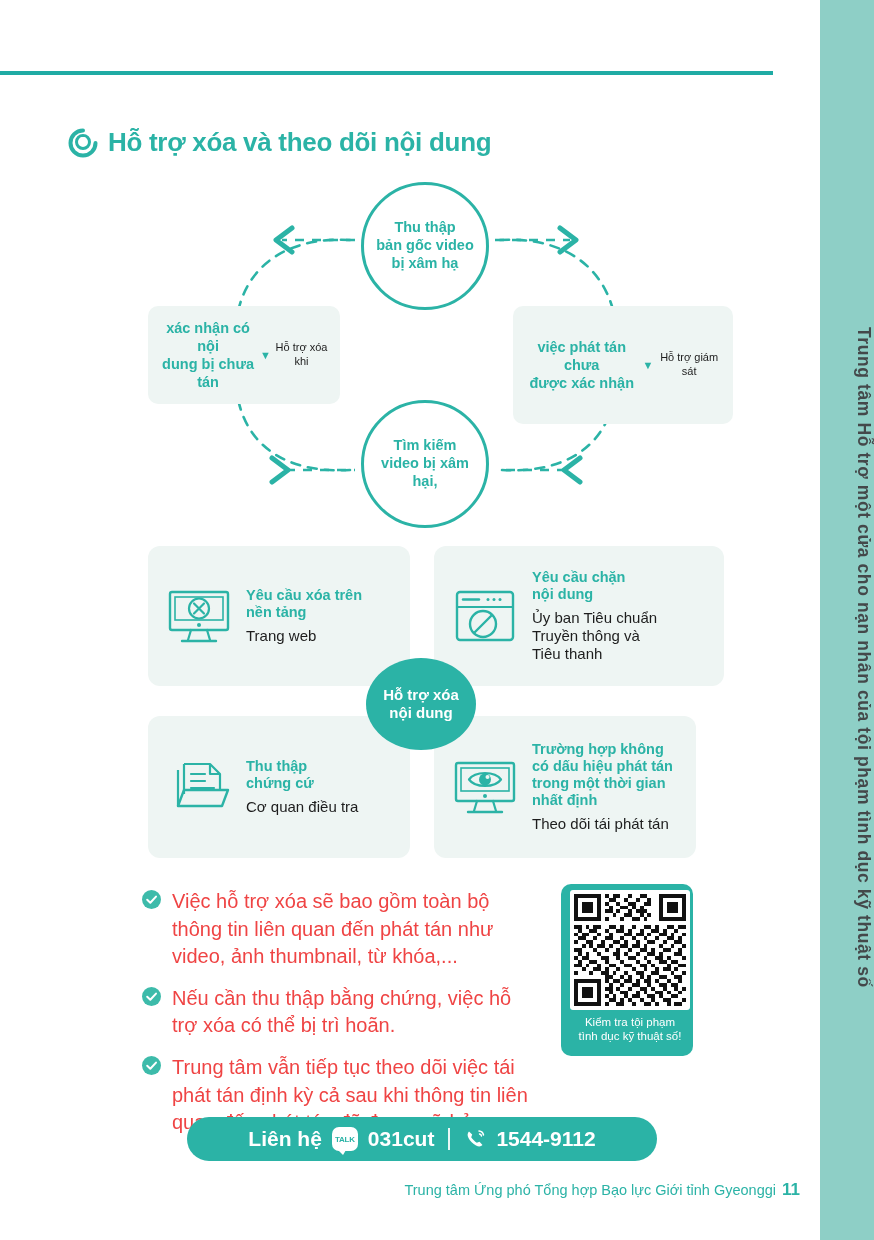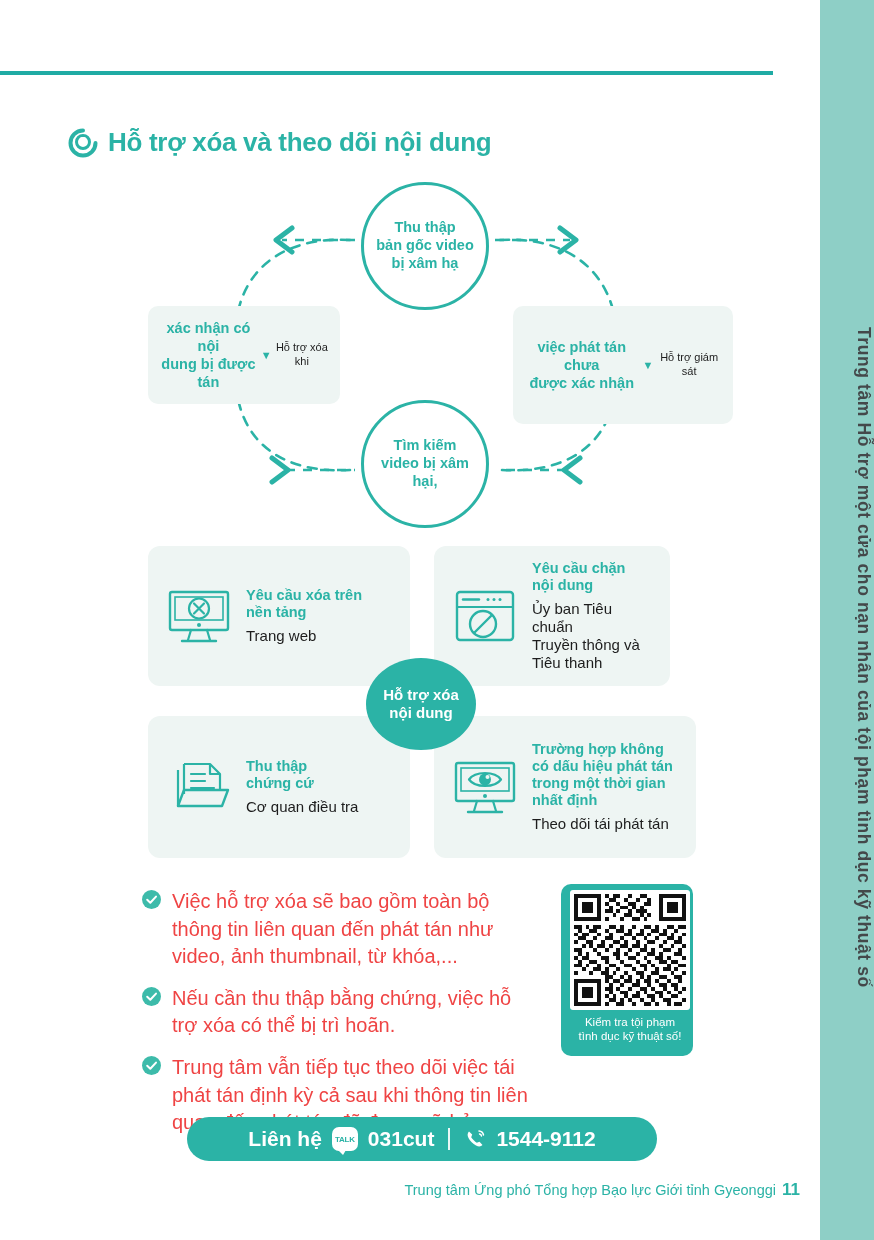--- a/index.html
+++ b/index.html
@@ -65,21 +65,21 @@
   .node-left{left:8px;top:128px;width:192px;height:98px;}
   .node-right{left:345px;top:128px;width:220px;height:118px;margin-left:28px;}
 
   
   .cards{position:absolute;left:148px;top:546px;width:550px;height:312px;}
   .card{
     position:absolute;background:#eef5f3;border-radius:12px;box-sizing:border-box;
     display:flex;align-items:center;padding:0 14px;
   }
   .card-tl{left:0;top:0;width:262px;height:140px;}
-  .card-tr{left:286px;top:0;width:236px;height:140px;}
+  .card-tr{left:286px;top:0;width:290px;height:140px;}
   .card-bl{left:0;top:170px;width:262px;height:142px;}
   .card-br{left:286px;top:170px;width:262px;height:142px;}
   .card-icon{width:74px;height:74px;flex:0 0 74px;display:block;margin-right:10px;}
   .card-text{display:flex;flex-direction:column;justify-content:center;}
   .card-title{color:#2bb3a6;font-weight:bold;font-size:14.5px;line-height:1.18;margin-bottom:6px;}
   .card-sub{color:#1d1d1d;font-size:15px;line-height:1.2;}
 
   .center-badge{
     position:absolute;left:366px;top:658px;width:110px;height:92px;
     background:#2bb3a6;border-radius:50%;
@@ -187,21 +187,21 @@
       <div>
         <div>Tìm kiếm</div>
         <div>video bị xâm</div>
         <div>hại,</div>
       </div>
     </div>
 
     <div class="node-box node-left">
       <div class="hl">
         <div>xác nhận có nội</div>
-        <div>dung bị được tán</div>
+        <div>dung bị chưa tán</div>
       </div>
       <div class="tri">▼</div>
       <div class="lbl">Hỗ trợ xóa khi</div>
     </div>
 
     <div class="node-box node-right">
       <div class="hl">
         <div>việc phát tán chưa</div>
         <div>được xác nhận</div>
       </div>

